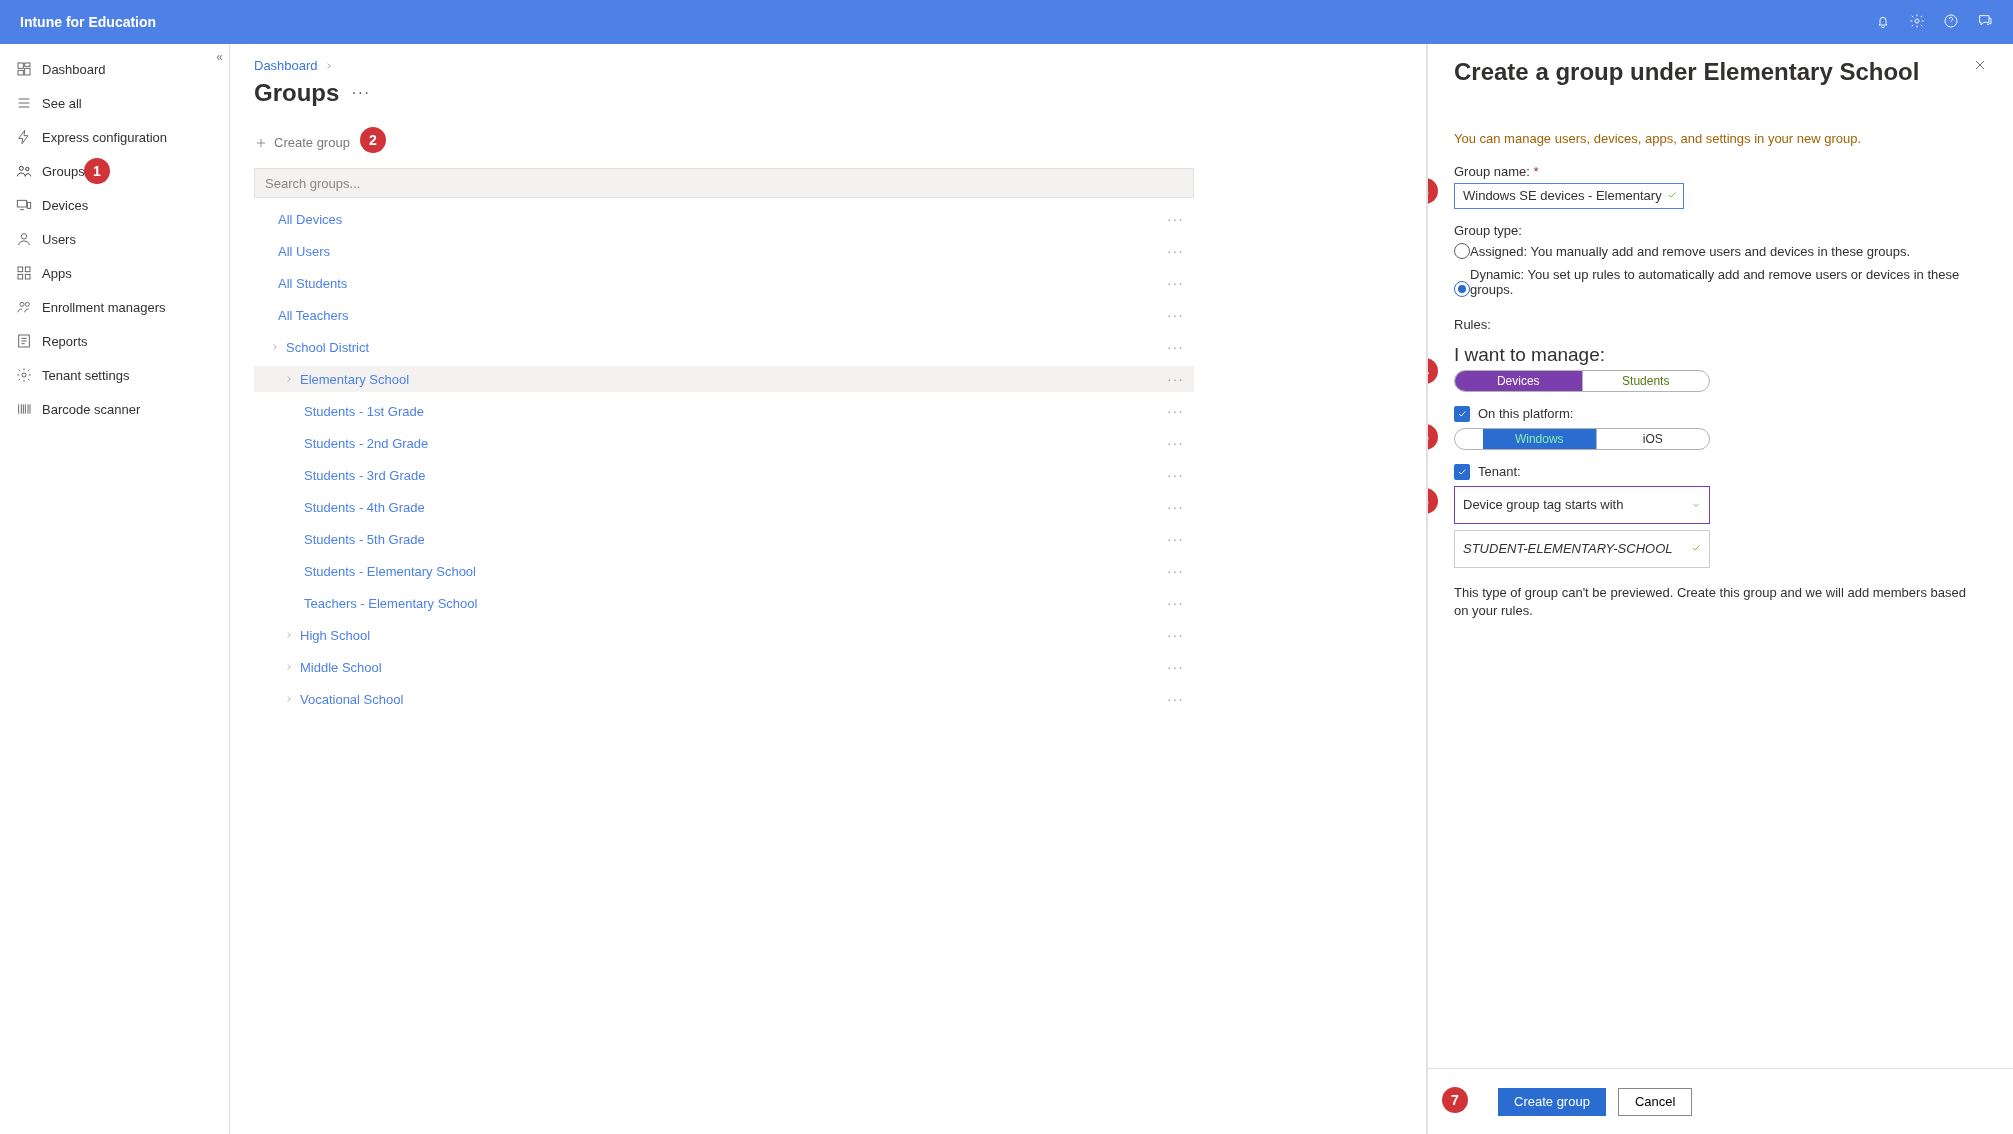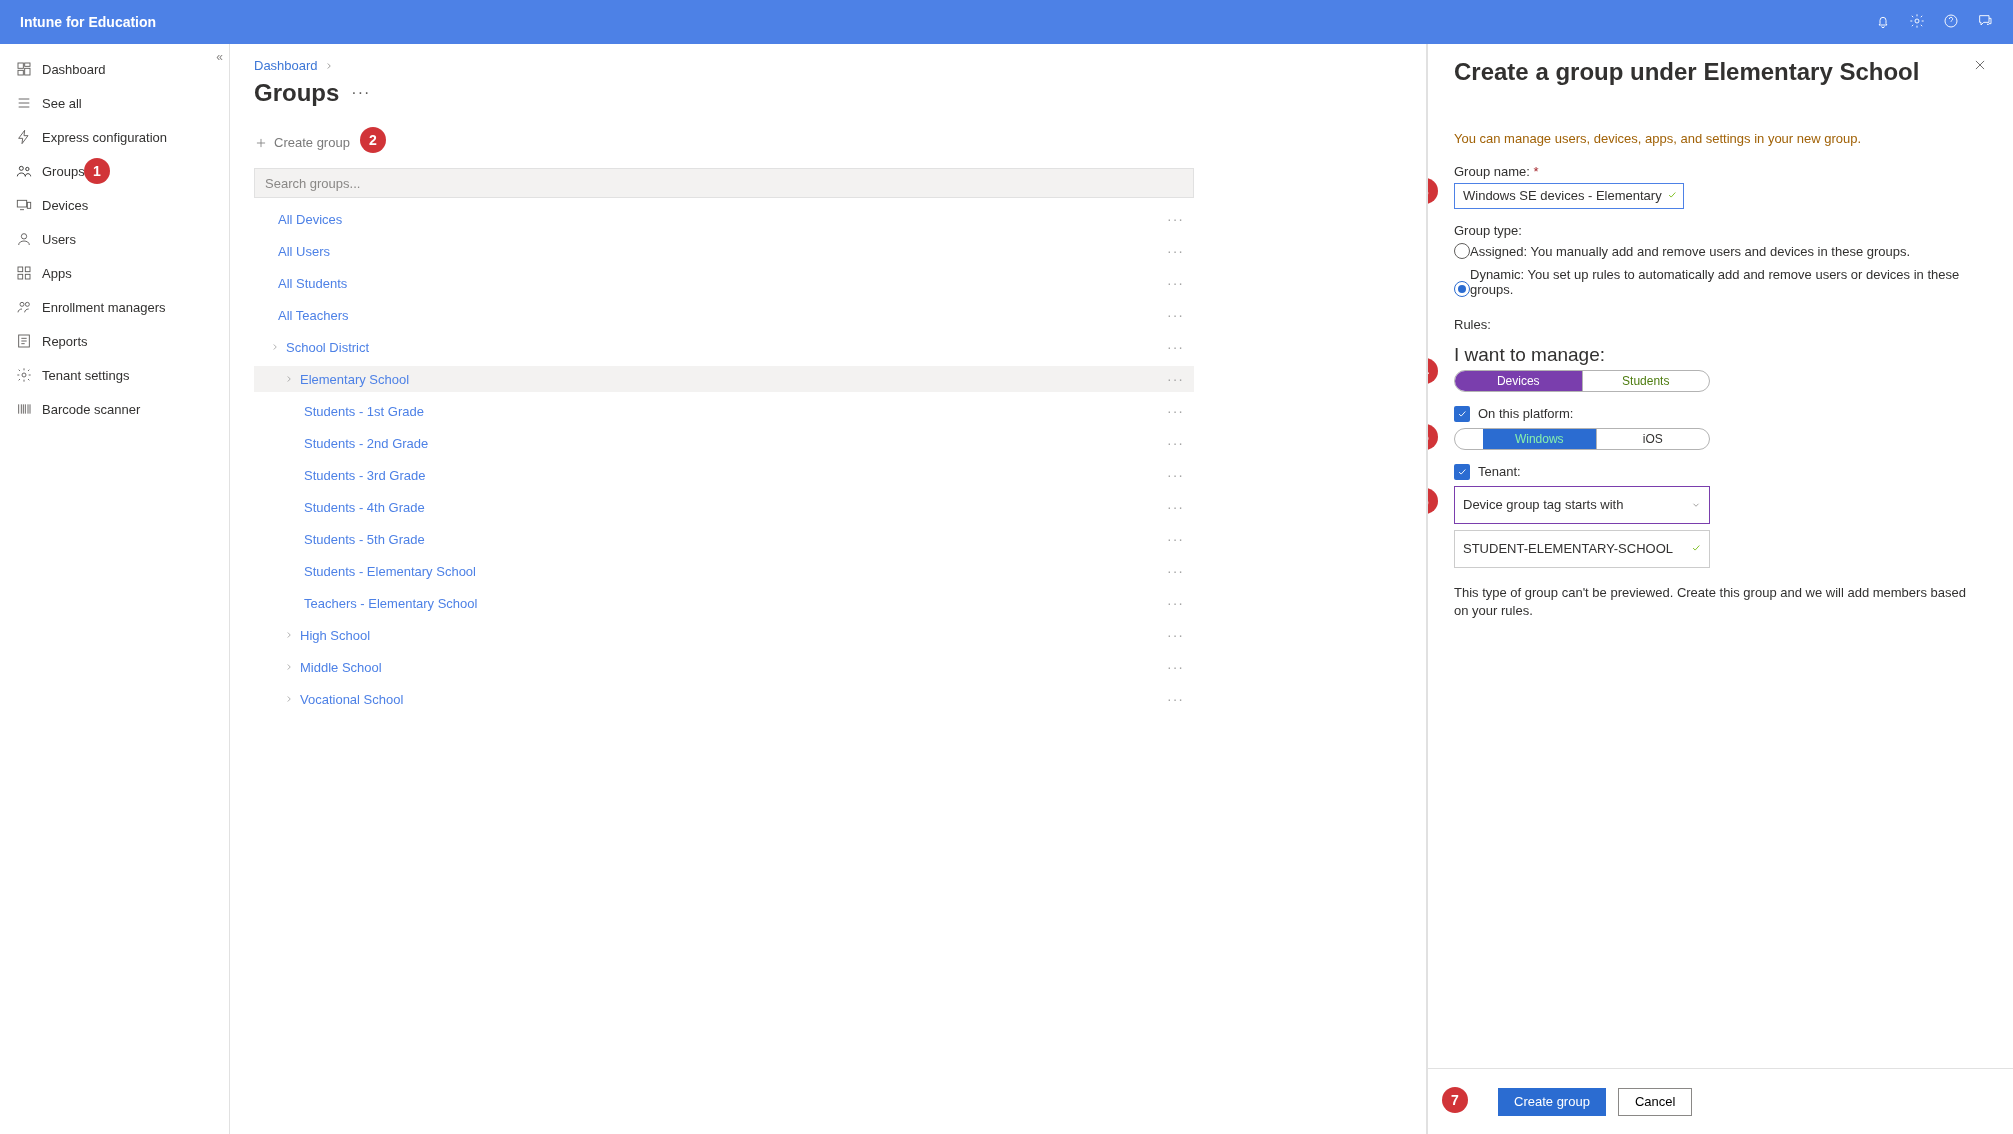--- a/index.html
+++ b/index.html
@@ -82,21 +82,21 @@
   .pill-windows.on { background: #2b6cd1; color:#86efac; border-right:1px solid #b3b3b3;margin-left:28px; }
   .pill-ios { color: #323130; }
 
   .check-row { display:flex; align-items:center; gap:8px; font-size:13px; margin-bottom:6px;}
   .cbox { width:16px; height:16px; background:#2b6cd1; border-radius:2px; display:flex; align-items:center; justify-content:center; cursor:pointer;}
   .cbox svg { width:10px; height:10px; stroke:#fff; fill:none; stroke-width:2.2; }
 
   .select-box { width: 256px; height: 38px; border: 1px solid #ccc; display:flex; align-items:center; justify-content:space-between; padding:0 8px; font-size:13px; margin-bottom:6px; cursor:pointer;}
   .select-box.purple { border-color:#7a3ead; }
   .select-box svg.chev { width:10px;height:10px;stroke:#605e5c;fill:none;stroke-width:1.4;}
-  .select-box.green { border-color:#ccc; }
+  .select-box.green { border-color:#ccc;font-style:italic; }
   .select-box.green .check-sm svg { stroke:#6bb700; }
 
   .preview-text { font-size:13px; margin-top:16px; line-height:1.4; max-width: 520px;}
 
   .panel-footer { height: 66px; border-top: 1px solid #e1e1e1; display:flex; align-items:center; gap:12px; padding:0 26px 0 70px; }
   .btn-primary { background:#2b6cd1; color:#fff; border:none; height:28px; padding:0 16px; font-size:13px; cursor:pointer;}
   .btn-secondary { background:#fff; border:1px solid #8a8886; height:28px; padding:0 16px; font-size:13px; cursor:pointer;}
 
   
   .callout { position: absolute; width: 26px; height: 26px; background: #d13438; border-radius: 50%; display:flex; align-items:center; justify-content:center; color:#fff; font-weight:600; font-size:14px; z-index:10; }

